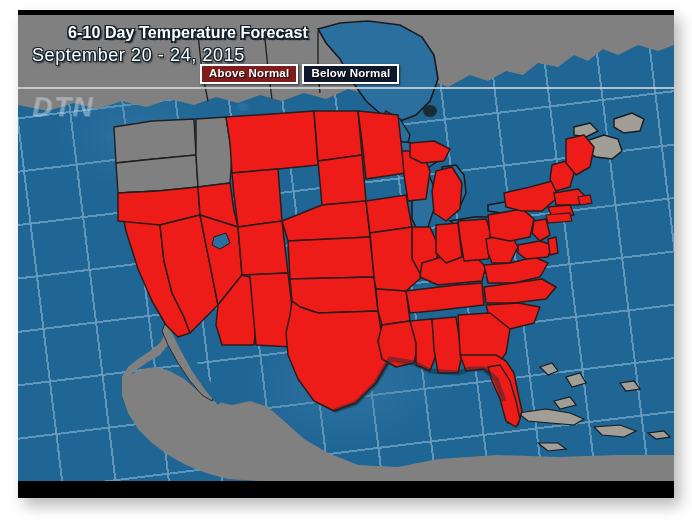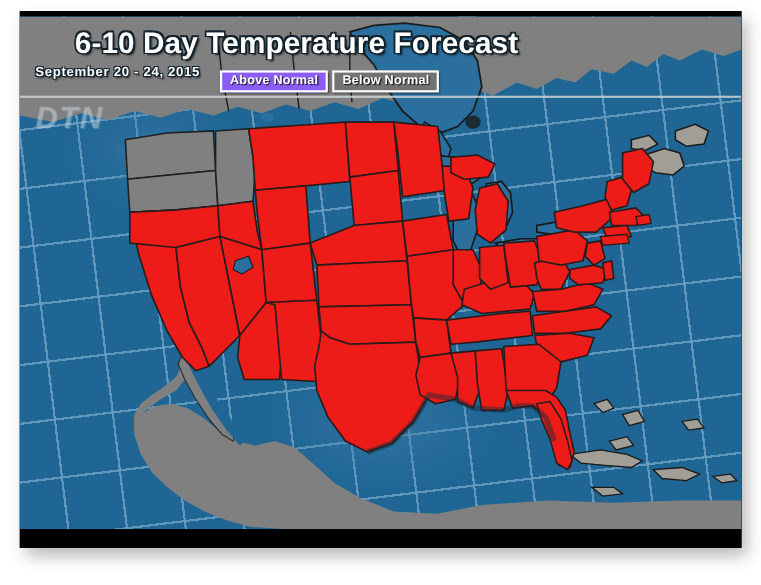--- a/index.html
+++ b/index.html
@@ -121,35 +121,35 @@
   }
 
   
   .header {
     position: absolute;
     left: 14px;
     top: 9px;
     pointer-events: none;
   }
   .title {
-    font-size: 27px;
+    font-size: 16px;
     font-weight: bold;
     color: #ffffff;
     letter-spacing: 0.1px;
     text-shadow:
       -1.5px -1.5px 0 #12222c, 1.5px -1.5px 0 #12222c,
       -1.5px 1.5px 0 #12222c, 1.5px 1.5px 0 #12222c,
       2px 2px 2px rgba(0,0,0,0.8);
     white-space: nowrap;
     padding-left: 36px;
   }
   .subtitle {
     margin-top: 3px;
-    font-size: 12px;
-    font-weight: bold;
+    font-size: 18px;
+    font-weight: normal;
     color: #ffffff;
     letter-spacing: 0.6px;
     text-shadow:
       -1px -1px 0 #12222c, 1px -1px 0 #12222c,
       -1px 1px 0 #12222c, 1px 1px 0 #12222c,
       1.5px 1.5px 2px rgba(0,0,0,0.8);
     white-space: nowrap;
   }
 
   
@@ -165,22 +165,22 @@
     padding: 1px 7px 2px 7px;
     font-size: 11.5px;
     font-weight: bold;
     color: #ffffff;
     letter-spacing: 0.2px;
     line-height: 13px;
     text-shadow: 1px 1px 1px rgba(0,0,0,0.85);
     white-space: nowrap;
     box-shadow: 1px 1px 2px rgba(0,0,0,0.6);
   }
-  .legend-above { background: #8b5cf6; }
-  .legend-below { background: #737373; }
+  .legend-above { background: #7f1d1d; }
+  .legend-below { background: #0f172a; }
 
   
   .bar-top {
     position: absolute; left: 0; top: 0; width: 656px; height: 5px; background: #000;
   }
   .bar-bottom {
     position: absolute; left: 0; top: 471px; width: 656px; height: 17px; background: #000;
   }
 </style>
 </head>

